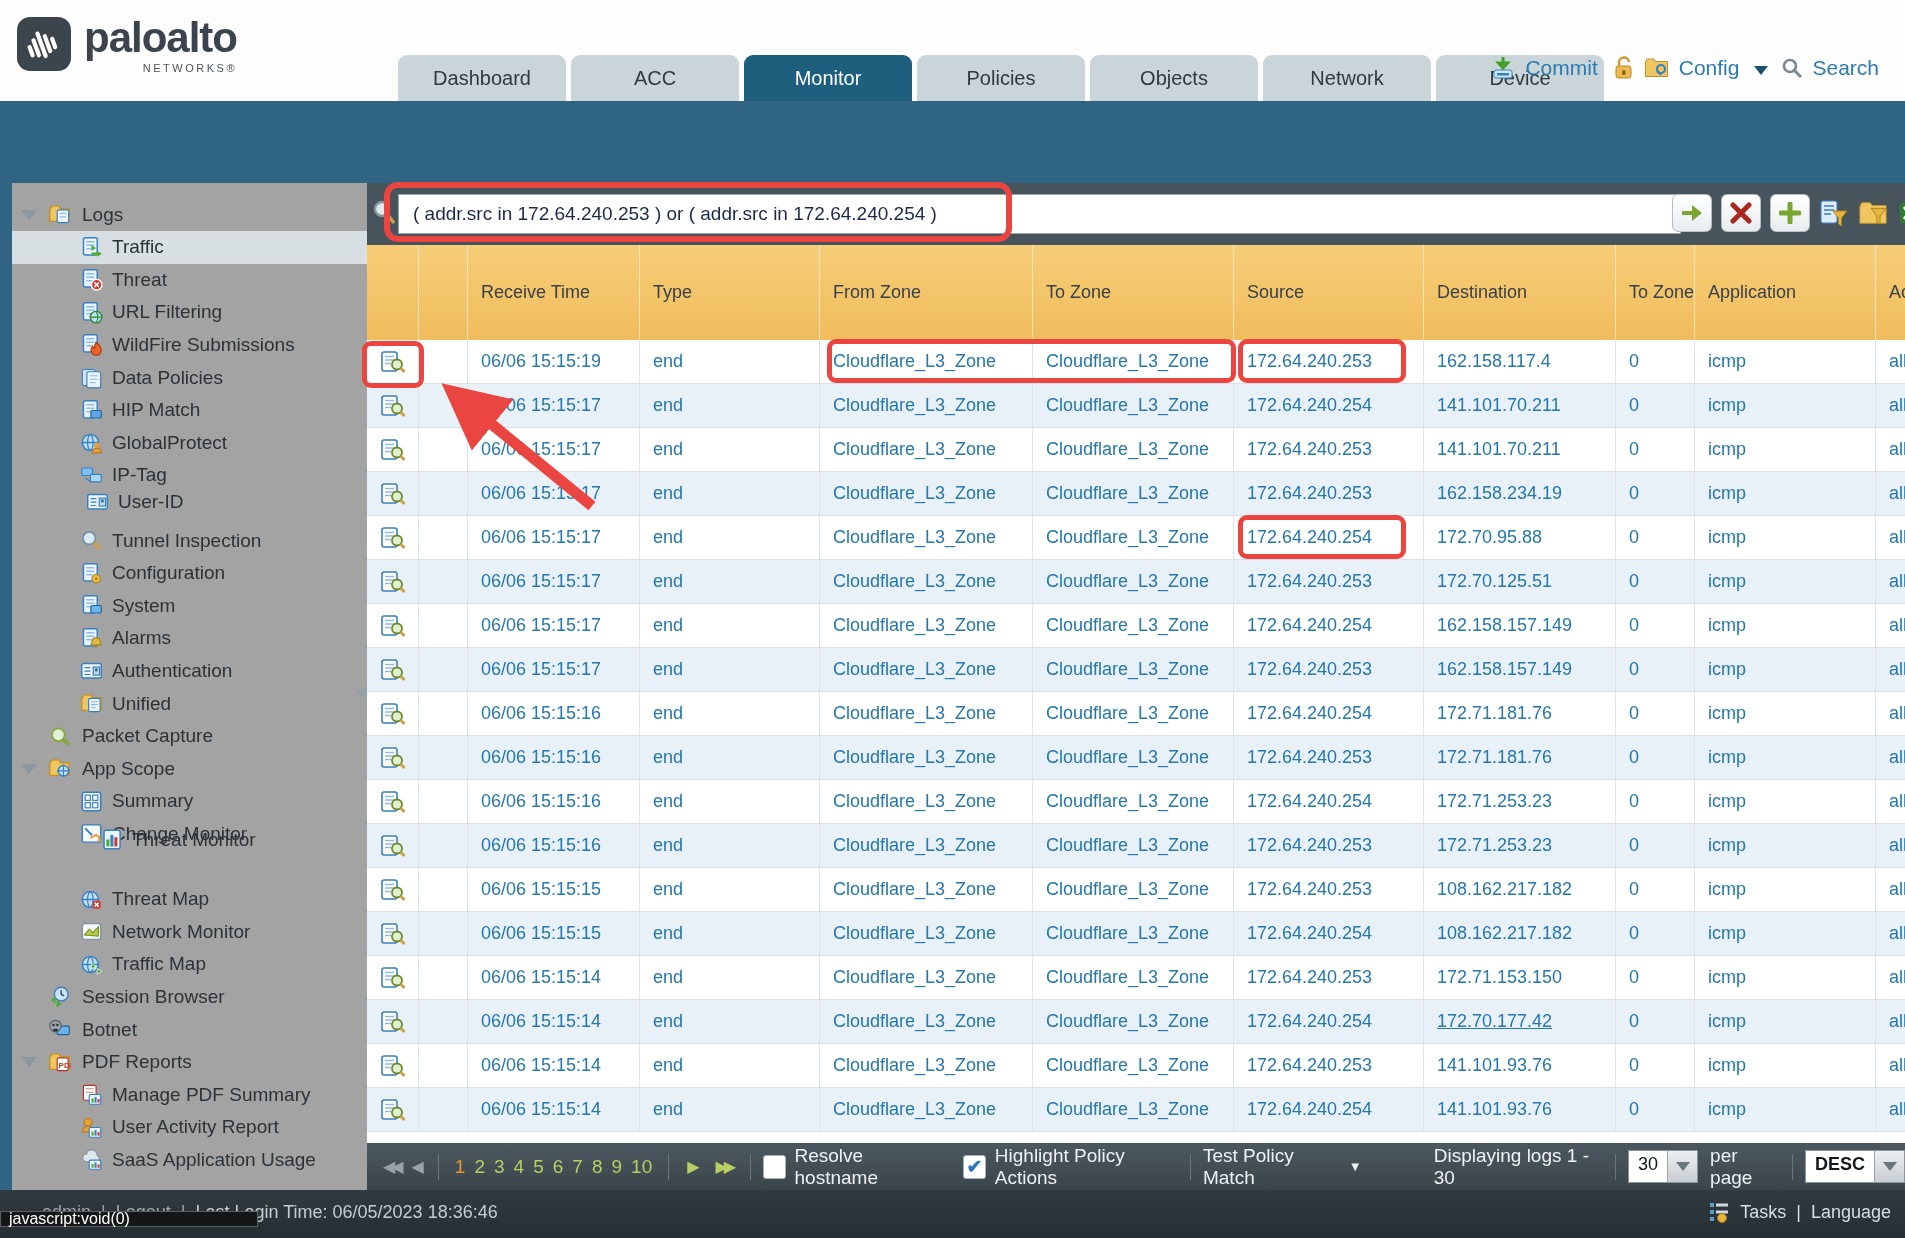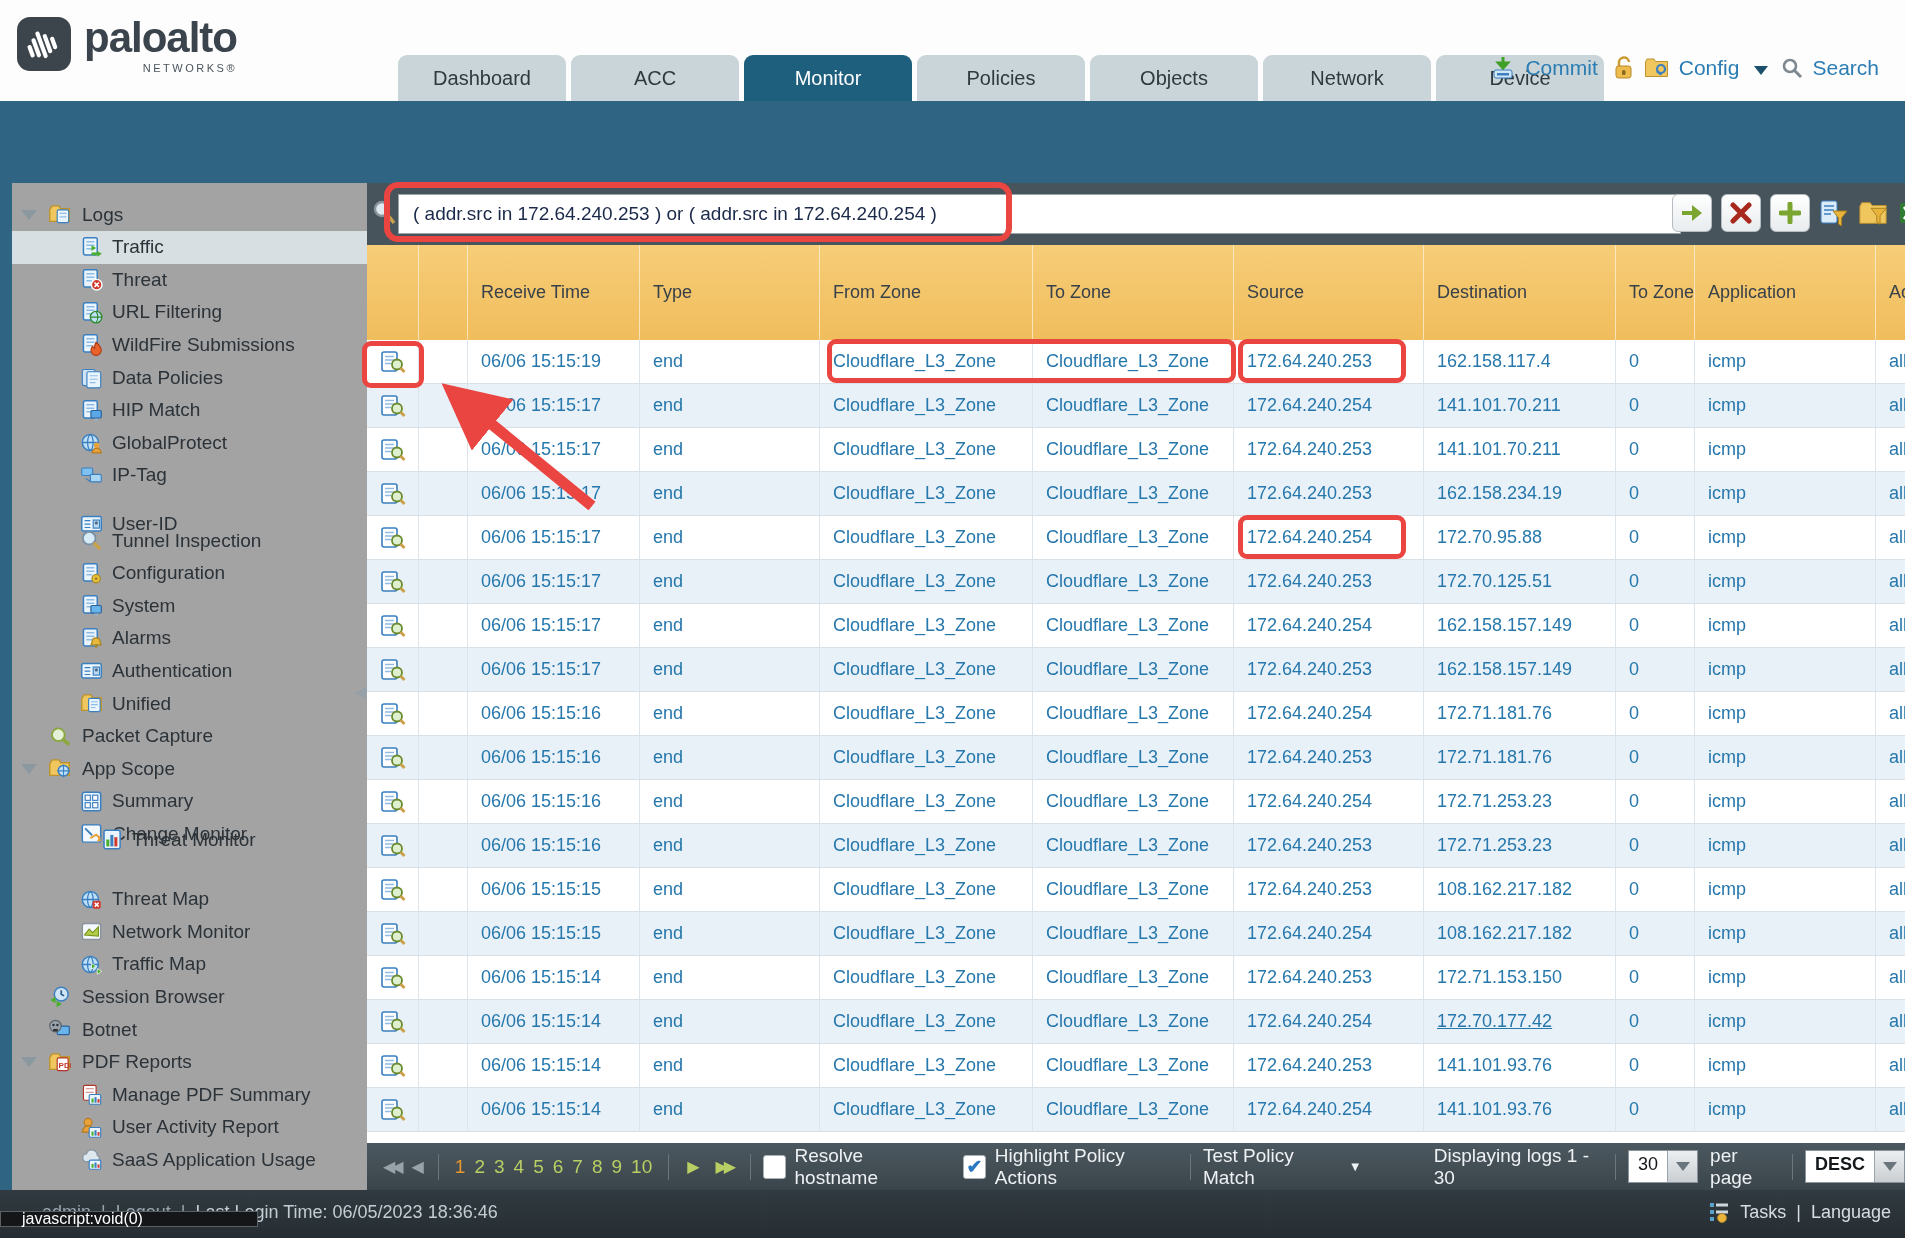--- a/index.html
+++ b/index.html
@@ -87,21 +87,21 @@
   .mini-select .btn{width:29px;background:linear-gradient(#eceff1,#c9ced2);border-left:1px solid #9aa4aa;
                     display:flex;align-items:center;justify-content:center;}
   .mini-select .btn .tri{width:0;height:0;border-left:7px solid transparent;border-right:7px solid transparent;border-top:9px solid #6b757c;}
 
   
   #statusbar{position:absolute;left:0;top:1190px;width:1905px;height:48px;background:linear-gradient(#313a40,#262e33);
              color:#c4cdd3;font-size:18px;}
   #status-left{position:absolute;left:42px;top:12px;display:flex;gap:10px;color:#9aa4ab;}
   #status-right{position:absolute;right:14px;top:11px;display:flex;align-items:center;gap:10px;color:#d7dee3;}
   #tooltip{position:absolute;left:0;top:1211px;width:258px;height:16px;background:#141618;border:1px solid #596066;
-           color:#fff;font-size:16px;display:flex;align-items:center;padding-left:21px;box-sizing:border-box;}
+           color:#fff;font-size:16px;display:flex;align-items:center;padding-left:8px;box-sizing:border-box;}
 
   
   .anno{position:absolute;border:6px solid #ea4540;border-radius:14px;pointer-events:none;z-index:60;}
   .anno.thin{border-width:5px;border-radius:9px;}
   #anno-arrow{position:absolute;left:424px;top:378px;pointer-events:none;z-index:60;}
 </style>
 </head>
 <body>
 
 <div id="app">
@@ -298,21 +298,21 @@
         <span class="tlabel" style="left: 100px;">GlobalProtect</span>
       </div>
       <div class="tree-row" style="top: 275.8px;">
         <span class="ticon" style="left: 68px;"><svg width="23" height="23" viewBox="0 0 20 20">
             <rect x="1.5" y="3.5" width="9.5" height="6.5" rx="1" fill="#7ec0f0" stroke="#3a7fc0"></rect>
             <rect x="9" y="9" width="9.5" height="6.5" rx="1" fill="#aad6f5" stroke="#3a7fc0"></rect>
             <path d="M5 12.5l4 3" stroke="#3a7fc0"></path>
           </svg></span>
         <span class="tlabel" style="left: 100px;">IP-Tag</span>
       </div>
-      <div class="tree-row" style="top: 324px;">
+      <div class="tree-row" style="top: 302px; margin-left: 6px;">
         <span class="ticon" style="left: 68px;"><svg width="23" height="23" viewBox="0 0 20 20">
             <rect x="1.5" y="4" width="17" height="12.5" rx="1.5" fill="#eaf4fd" stroke="#3a7fc0" stroke-width="1.3"></rect>
             <path d="M4 7.5h5M4 10.5h5M4 13.5h5" stroke="#3a7fc0"></path>
             <rect x="11.5" y="7" width="5.5" height="7" fill="#bcd8ee" stroke="#3a7fc0"></rect>
             <circle cx="14.2" cy="9.5" r="1.4" fill="#4a6a88"></circle>
           </svg></span>
         <span class="tlabel" style="left: 100px;">User-ID</span>
       </div>
       <div class="tree-row" style="top: 341px;">
         <span class="ticon" style="left: 68px;"><svg width="23" height="23" viewBox="0 0 20 20">

